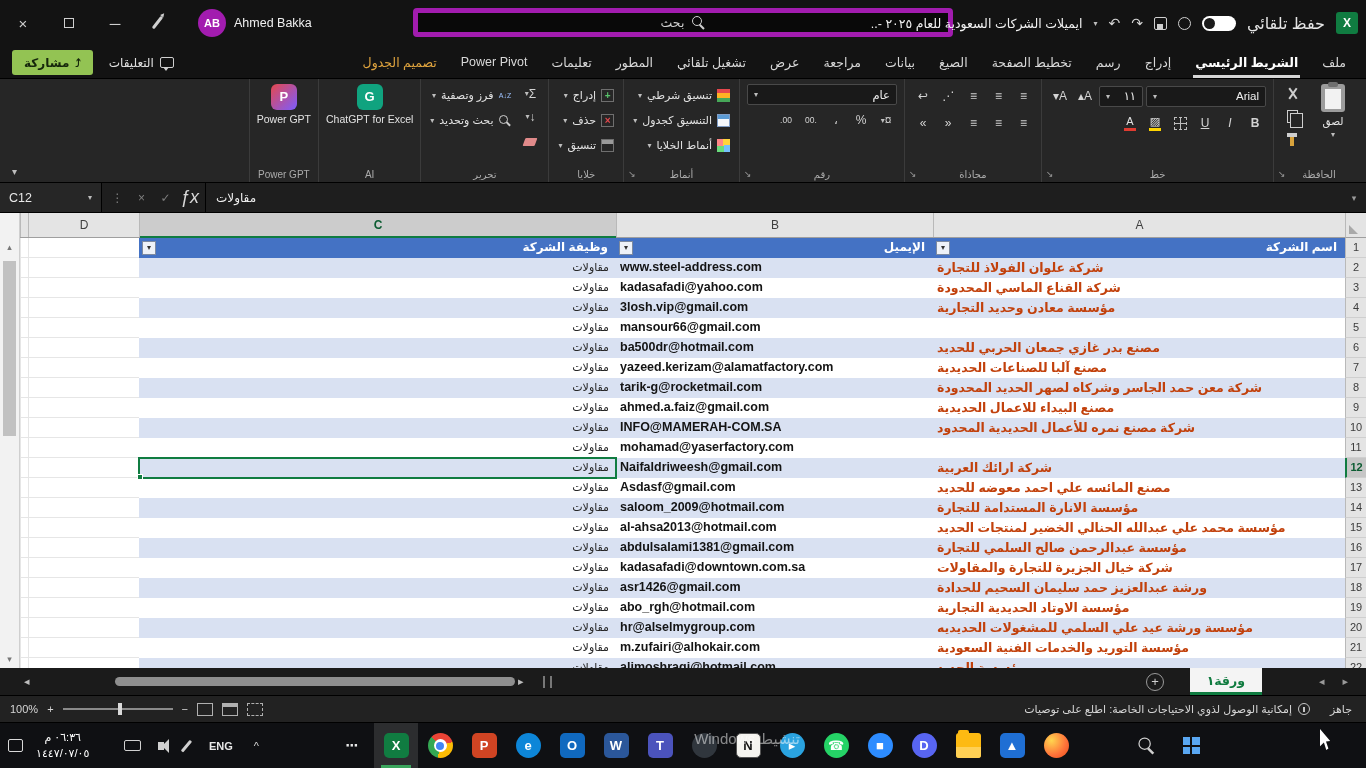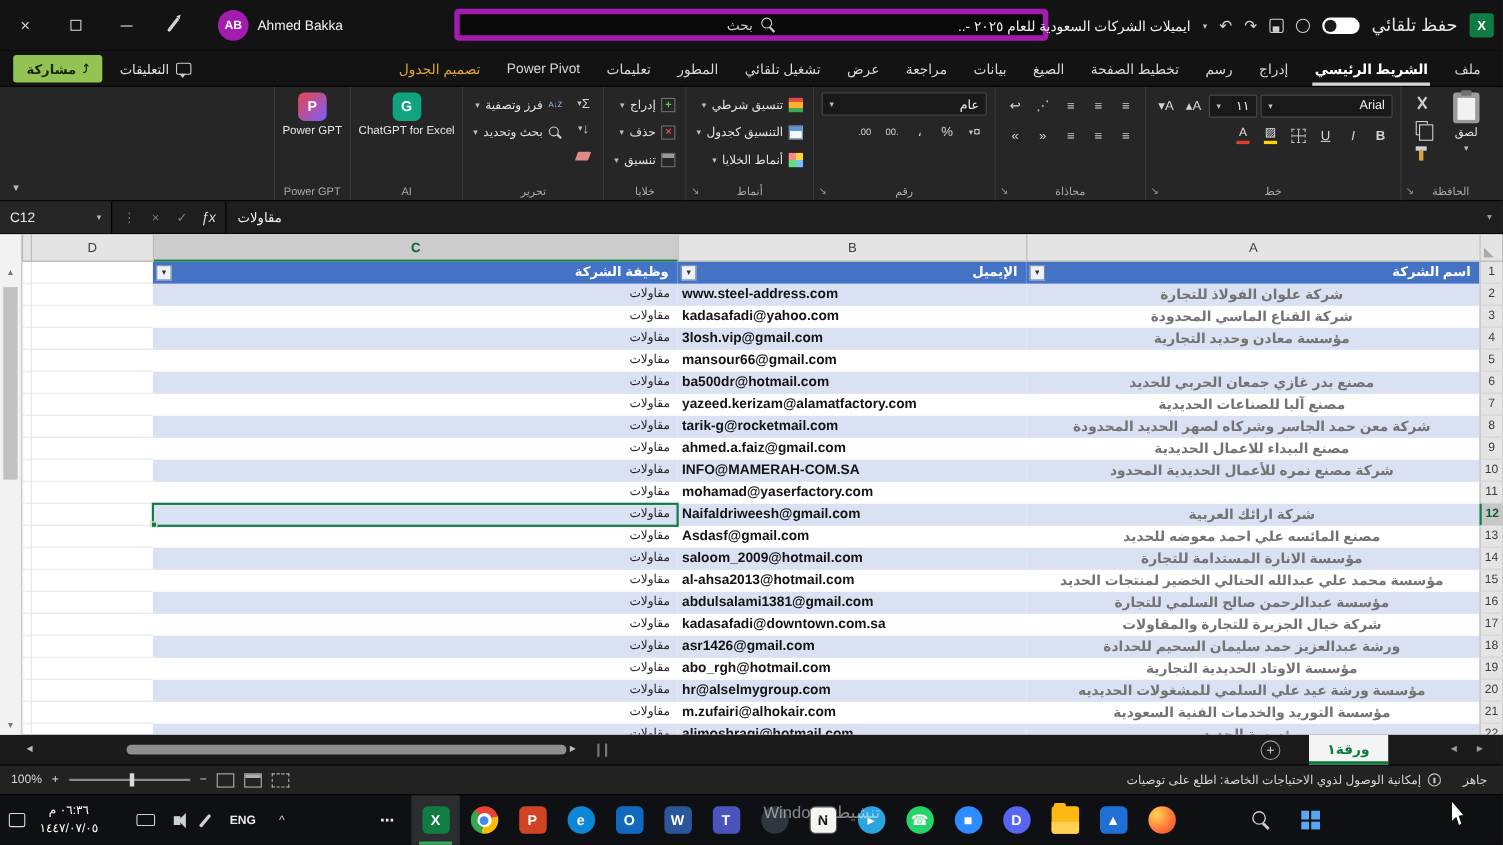--- a/index.html
+++ b/index.html
@@ -94,21 +94,21 @@
 .i-gpt{width:26px;height:26px;border-radius:6px;background:#10a37f;color:#fff;font-weight:700;font-size:13px;display:flex;align-items:center;justify-content:center}
 .i-pgpt{width:26px;height:26px;border-radius:6px;background:linear-gradient(135deg,#e5484d,#7c5cff);color:#fff;font-weight:700;font-size:13px;display:flex;align-items:center;justify-content:center}
 .collapse{position:absolute;left:12px;bottom:5px;color:#bdbdbd;font-size:10px}
 .i-eraser{width:12px;height:8px;background:#e08a8a;transform:skewX(-20deg);border-radius:1px;margin-top:5px}
 
 
 .frow{position:absolute;top:183px;left:0;width:100%;height:30px;background:#1e1e1e;display:flex;align-items:stretch;border-bottom:1px solid #000}
 .namebox{width:102px;background:#262626;color:#e8e8e8;font-size:12.5px;display:flex;align-items:center;justify-content:space-between;padding:0 9px;border-right:1px solid #000}
 .fbtns{display:flex;align-items:center;gap:3px;padding:0 5px;border-right:1px solid #000}
 .fbtn{width:21px;text-align:center;color:#7e7e7e;font-size:12px}
-.fx{color:#d8d8d8;font-style:italic;font-size:13px}
+.fx{color:#d8d8d8;font-style:italic;font-size:18px}
 .finput{flex:1;display:flex;align-items:center;justify-content:flex-end;color:#efefef;font-size:12px;padding:0 10px;direction:rtl}
 .fexpand{width:24px;display:flex;align-items:center;justify-content:center;color:#9a9a9a;font-size:9px}
 
 
 .grid-root{position:absolute;top:213px;left:0;width:100%;height:455px;background:#fff;overflow:hidden}
 .colheads{position:absolute;left:20px;right:21px;top:0;height:25px;background:#e4e4e4;border-bottom:1px solid #9f9f9f}
 .colhdr{position:absolute;top:0;height:100%;display:flex;align-items:center;justify-content:center;font-size:12px;color:#3f3f3f;border-left:1px solid #b9b9b9}
 .ch-E{left:0;width:8px}.ch-D{left:8px;width:111px}.ch-C{left:119px;width:477px}
 .ch-B{left:596px;width:317px}.ch-A{left:913px;width:412px}
 .selhdr{background:#cccccc;font-weight:700;color:#0c5c32}
@@ -118,21 +118,21 @@
 .rows{position:absolute;top:25px;left:0;right:0;bottom:0;overflow:hidden;background:#fff}
 .grid-row{position:absolute;left:0;width:100%;height:20px}
 .cell{position:absolute;top:0;height:20px;line-height:19px;overflow:hidden;white-space:nowrap}
 .col-E{left:20px;width:8px}.col-D{left:28px;width:111px}.col-C{left:139px;width:477px}
 .col-B{left:616px;width:317px}.col-A{left:933px;width:412px}.col-N{left:1345px;width:21px}
 .gridln{border-left:1px solid #e6e6e6;border-bottom:1px solid #e6e6e6}
 .rownum{background:#e4e4e4;border-left:1px solid #b9b9b9;border-bottom:1px solid #cfcfcf;font-size:11px;color:#3c3c3c;text-align:center}
 .rownum.cur{background:#c6c6c6;font-weight:700;color:#0c5c32;border-left:2px solid #107c41}
 .hdrblue{background:#4472c4;color:#fff;font-weight:700;font-size:12px;direction:rtl;padding:0 8px 0 20px;text-align:right}
 .band{background:#d9e1f2}
-.val-a{direction:rtl;text-align:center;padding:1px 6px 0 4px;font-weight:700;font-size:12.5px;color:#737373}
+.val-a{direction:rtl;text-align:left;padding:1px 6px 0 4px;font-weight:700;font-size:12.5px;color:#c2410c}
 .val-b{direction:ltr;text-align:left;padding:0 4px;font-weight:700;font-size:12.5px;color:#141414}
 .val-c{direction:rtl;text-align:right;padding:0 7px;font-size:11px;color:#262626}
 .filterbtn{position:absolute;left:3px;top:3px;width:14px;height:14px;background:#eef2f8;border:1px solid #7d8aa0;color:#333;font-size:8px;line-height:12px;text-align:center}
 .selbox{position:absolute;left:138px;top:244px;width:479px;height:22px;border:2px solid #107c41;z-index:4}
 .fillhandle{position:absolute;left:-3px;bottom:-3px;width:6px;height:6px;background:#107c41;border:1px solid #fff}
 .vscroll{position:absolute;left:0;top:0;bottom:0;width:20px;background:#f2f2f2;border-right:1px solid #cfcfcf;z-index:6}
 .vs-arrow{position:absolute;left:0;width:100%;height:18px;color:#777;font-size:9px;text-align:center;line-height:18px}
 .vs-up{top:25px}.vs-down{bottom:0}
 .vs-thumb{position:absolute;left:3px;right:3px;top:48px;height:175px;background:#c1c1c1}
 

